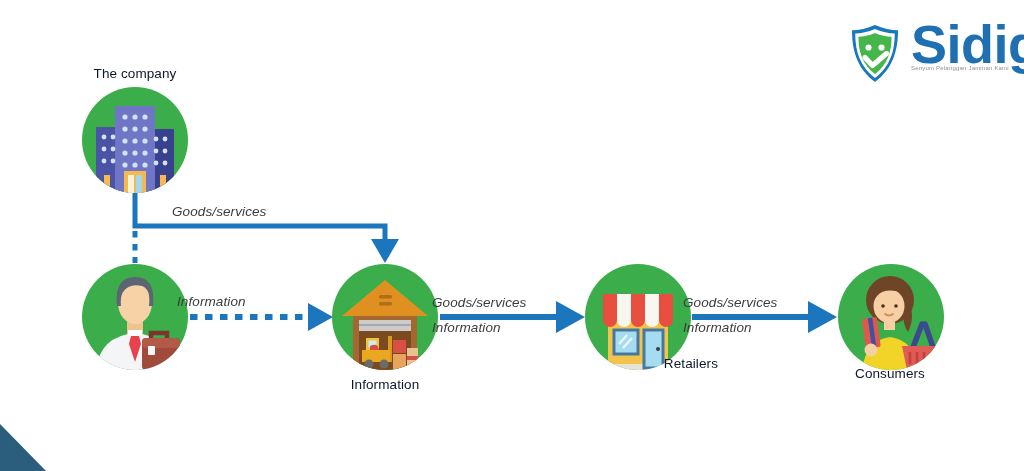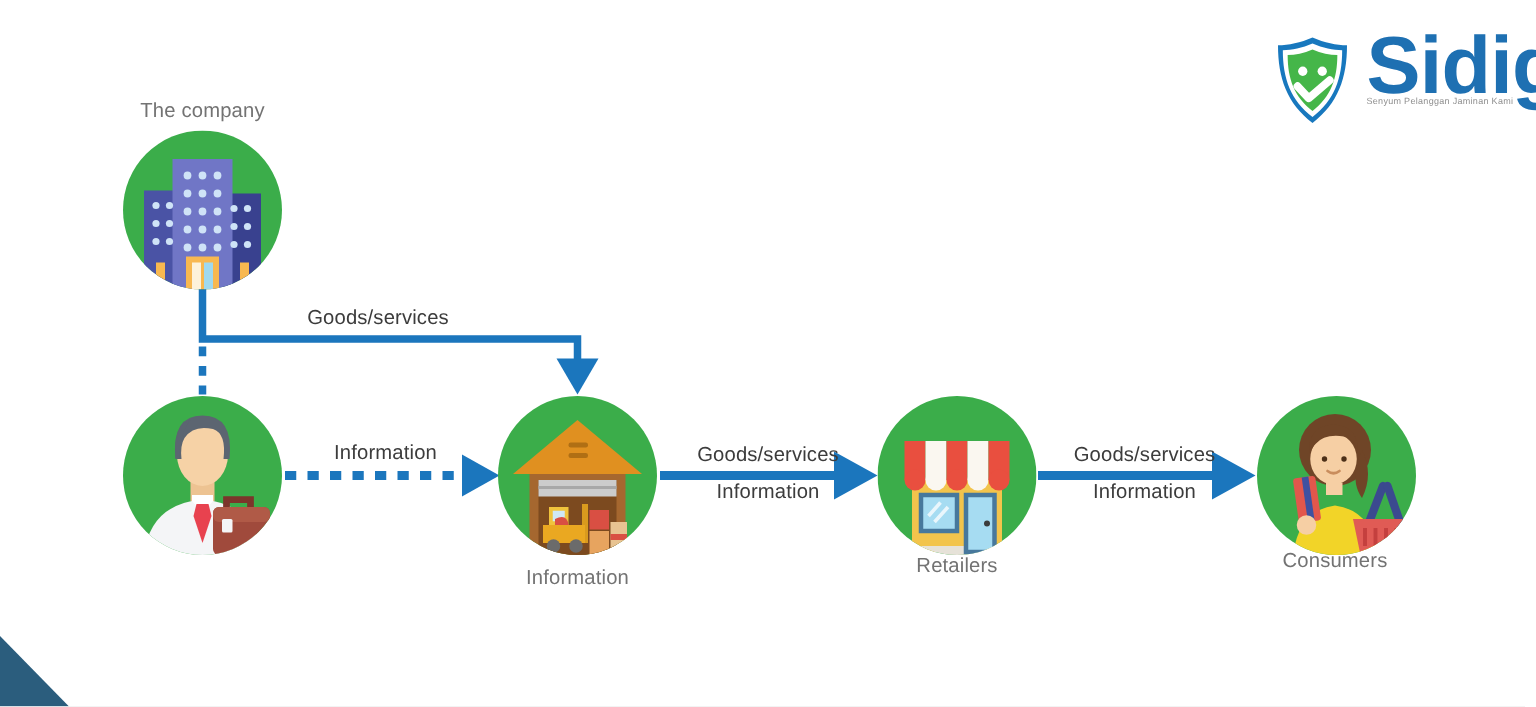--- a/index.html
+++ b/index.html
@@ -2,26 +2,27 @@
 <html><head>
 <meta charset="utf-8">
 <style>
   html,body { margin:0; padding:0; background:#e9e9e9; }
   .canvas {
     position:relative; width:1024px; height:471px; background:#ffffff;
     overflow:hidden; font-family:"Liberation Sans", sans-serif; color:#3c3c3c;
   }
   .abs { position:absolute; }
   .node-label {
-    position:absolute; font-size:13.5px; color:#737373; text-align:center;
+    position:absolute; font-size:13.5px; color:#0f172a; text-align:center;
     line-height:19px; letter-spacing:0.1px;
   }
   .edge-label {
-    position:absolute; font-size:13.5px; color:#3c3c3c; text-align:center;
+    position:absolute; font-size:13.5px; color:#3c3c3c; text-align:left;
     letter-spacing:0.1px;
+    font-style:italic;
   }
   .node-icon { position:absolute; width:106px; height:106px; }
   .arrow-layer { position:absolute; left:0; top:0; width:1024px; height:471px; pointer-events:none; }
   .logo {
     position:absolute; left:846px; top:24px; display:flex; align-items:flex-start; gap:7px;
   }
   .logo-text { display:flex; flex-direction:column; }
   .logo-wordmark {
     font-size:54px; font-weight:bold; line-height:40px; color:#1e70b2; letter-spacing:-0.5px;
   }
@@ -204,21 +205,21 @@
           <rect x="74" y="30" width="14" height="26" fill="#e94f3f"></rect>
             <circle cx="81" cy="56" r="7" fill="#e94f3f"></circle>
         </g>
         <rect x="29" y="66" width="24" height="24" fill="#a6dcf2" stroke="#47789c" stroke-width="3"></rect>
         <path d="M34 80 L42 71 M38 84 L47 74" stroke="#e9f6fc" stroke-width="2.4"></path>
         <rect x="59" y="66" width="19" height="38" fill="#a6dcf2" stroke="#47789c" stroke-width="3"></rect>
         <circle cx="73" cy="85" r="2" fill="#3c3c3c"></circle>
       </g>
     </svg>
   </div>
-  <div class="node-label" style="left:558px; top:367px; width:160px;">Retailers</div>
+  <div class="node-label" style="left:558px; top:354px; width:160px;text-align:right;">Retailers</div>
 
   <div class="abs" style="left:838px; top:264px;">
     <svg class="node-icon" style="left:0; top:0;" viewBox="0 0 106 106">
       <defs>
           <clipPath id="clipCons">
             <circle cx="53" cy="53" r="53"></circle>
           </clipPath>
         </defs>
       <circle cx="53" cy="53" r="53" fill="#3bad4a"></circle>
       <g clip-path="url(#clipCons)">

